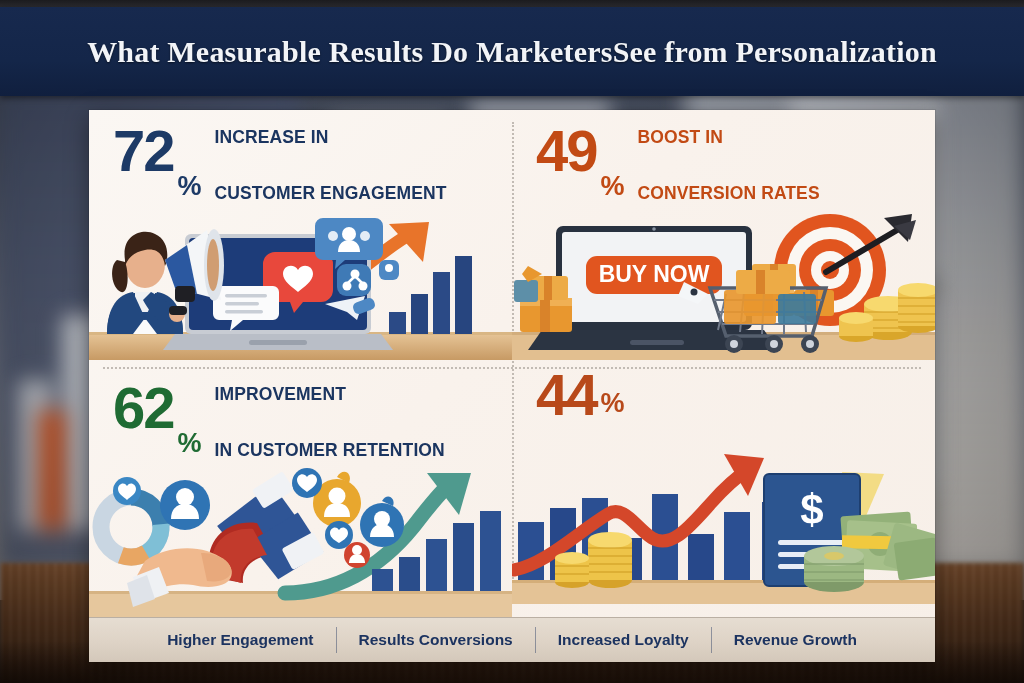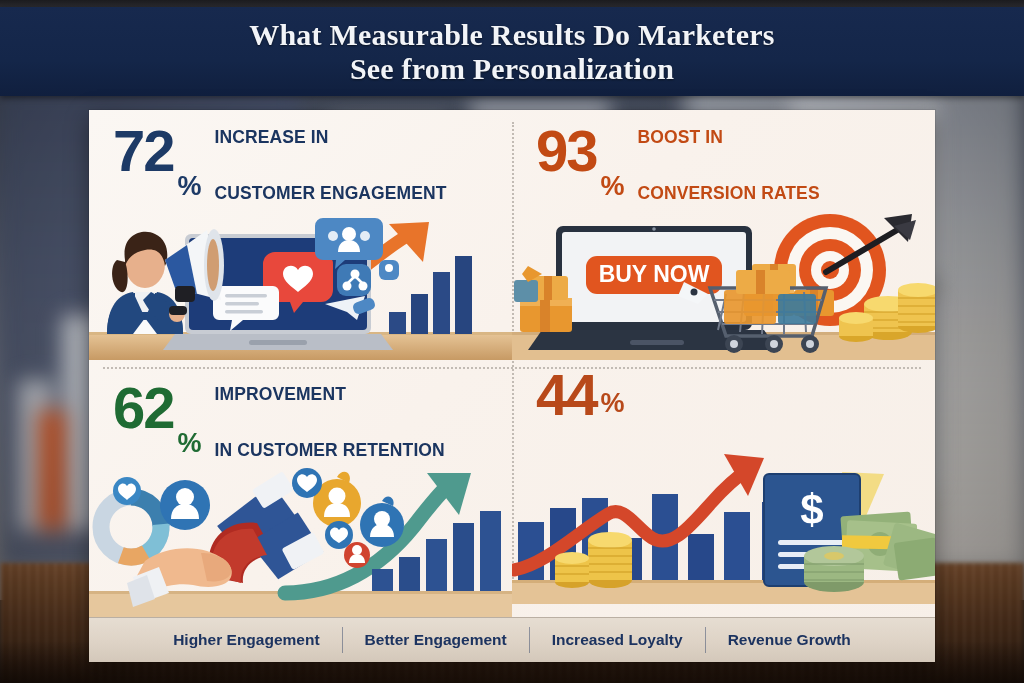--- a/index.html
+++ b/index.html
@@ -60,21 +60,21 @@
 
   
   #topstrip{
     position:absolute; left:0; top:0; width:1024px; height:7px;
     background:linear-gradient(180deg,#1b1b1e,#2b2b30);
   }
   #header{
     position:absolute; left:0; top:7px; width:1024px; height:89px;
     background:linear-gradient(180deg,#16294d 0%,#14284c 55%,#112banything 100%);
     background:linear-gradient(180deg,#17294e 0%,#142649 60%,#101f3e 100%);
-    display:flex; flex-direction:column; align-items:center; justify-content:center;
+    display:flex; flex-direction:row; align-items:center; justify-content:center;
     box-shadow:0 2px 6px rgba(0,0,0,.45);
   }
   #header .ttl-line{
     font-family:"Liberation Serif", serif;
     font-weight:700; color:#f2f4f8;
     letter-spacing:.2px; line-height:1.12;
     text-shadow:0 1px 2px rgba(0,0,0,.55);
     white-space:nowrap;
   }
   #header .l1{ font-size:30px; }
@@ -289,21 +289,21 @@
             <ellipse cx="125" cy="57" rx="10" ry="36" fill="#dfe4ea"></ellipse>
             <ellipse cx="124" cy="57" rx="6" ry="26" fill="#c3630f" opacity=".55"></ellipse>
             <rect x="86" y="78" width="20" height="16" rx="4" fill="#1f1f24"></rect>
           </g>
         </svg>
       </div>
     </div>
 
     <div class="quad q-tr">
       <div class="stat-head">
-        <span class="big-num c-orange">93</span>
+        <span class="big-num c-orange">49</span>
         <span class="pct c-orange">%</span>
         <span class="stat-lines c-orange">
           <span>BOOST IN</span>
           <span class="l2">CONVERSION RATES</span>
         </span>
       </div>
 
       <div class="illus">
         <svg viewBox="0 0 423 152">
           <rect x="0" y="124" width="423" height="28" fill="#e2bf90"></rect>
@@ -568,19 +568,19 @@
             </g>
           </g>
         </svg>
       </div>
     </div>
   </div>
 
   <div id="footer">
     <span class="fitem">Higher Engagement</span>
     <span class="fsep"></span>
-    <span class="fitem">Better Engagement</span>
+    <span class="fitem">Results Conversions</span>
     <span class="fsep"></span>
     <span class="fitem">Increased Loyalty</span>
     <span class="fsep"></span>
     <span class="fitem">Revenue Growth</span>
   </div>
 </div>
 
 </body></html>

